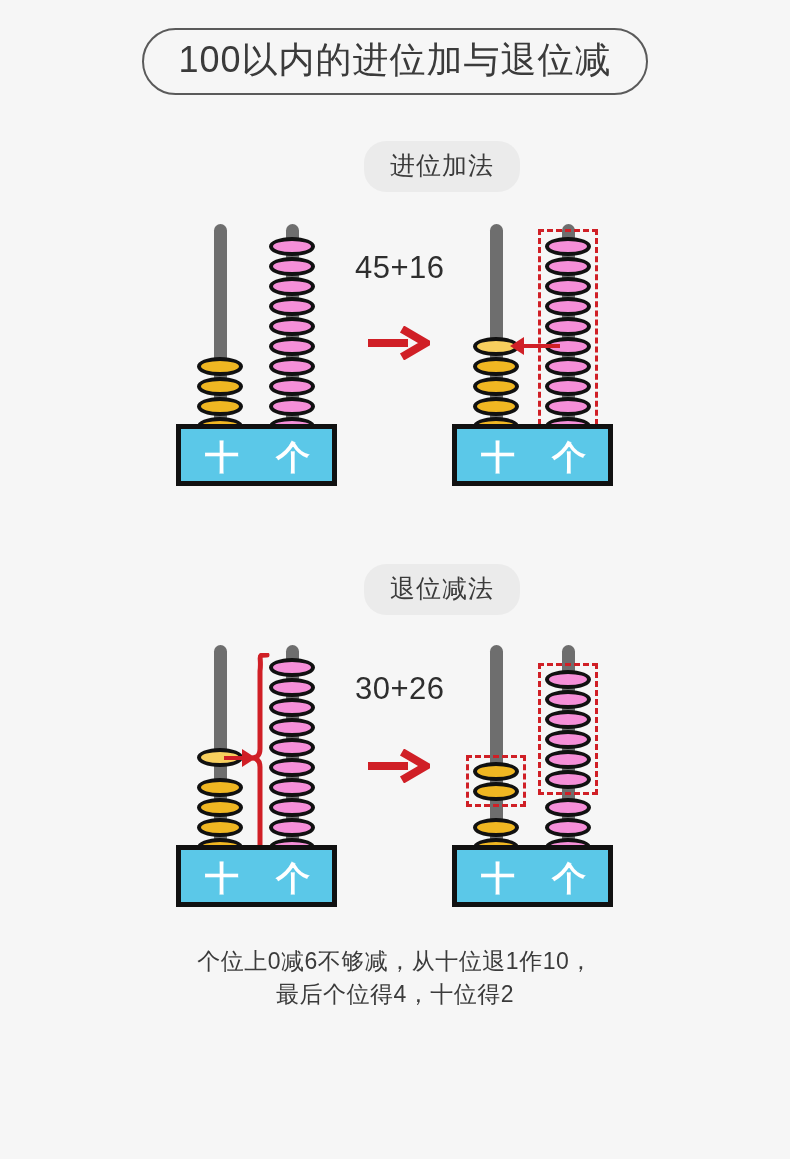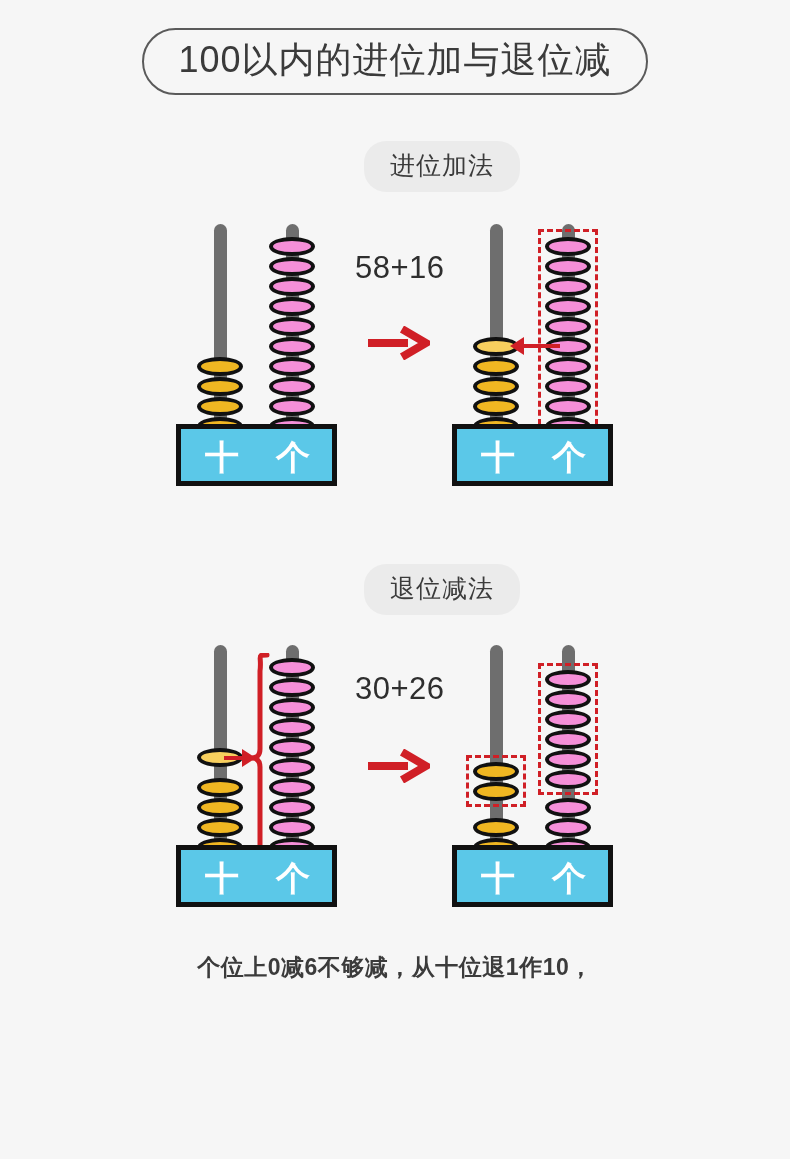--- a/index.html
+++ b/index.html
@@ -178,21 +178,21 @@
 <div class="title-wrap">
   <div class="title-pill">100以内的进位加与退位减</div>
 </div>
 
 <div style="margin-top:46px;" class="section-head-wrap">
   <div class="section-head">进位加法</div>
 </div>
 
 <div class="diagram-row" style="margin-top:24px;">
 
-  <div class="equation" style="left:355px; top:34px;">58+16</div>
+  <div class="equation" style="left:355px; top:34px;">45+16</div>
 
   <svg class="big-arrow" style="left:368px; top:110px;" viewBox="0 0 62 34">
     <path d="M0 17 H40" stroke="#d01f26" stroke-width="8" fill="none"></path>
     <path d="M34 3 L58 17 L34 31" stroke="#d01f26" stroke-width="8" fill="none" stroke-linecap="butt" stroke-linejoin="miter"></path>
   </svg>
 
   <div class="abacus" style="left:176px; top:0px;">
     <div class="rod tens"></div>
     <div class="rod ones"></div>
 
@@ -325,15 +325,16 @@
 
     <div class="dash-box" style="left:86px; top:26px; width:60px; height:132px;"></div>
 
     <div class="base">
       <span class="base-label tens">十</span>
       <span class="base-label ones">个</span>
     </div>
   </div>
 </div>
 
-<div class="caption" style="margin-top:14px;font-weight:bold;">
+<div class="caption" style="margin-top:8px;">
   <div>个位上0减6不够减，从十位退1作10，</div>
+  <div>最后个位得4，十位得2</div>
 </div>
 
 </body></html>

